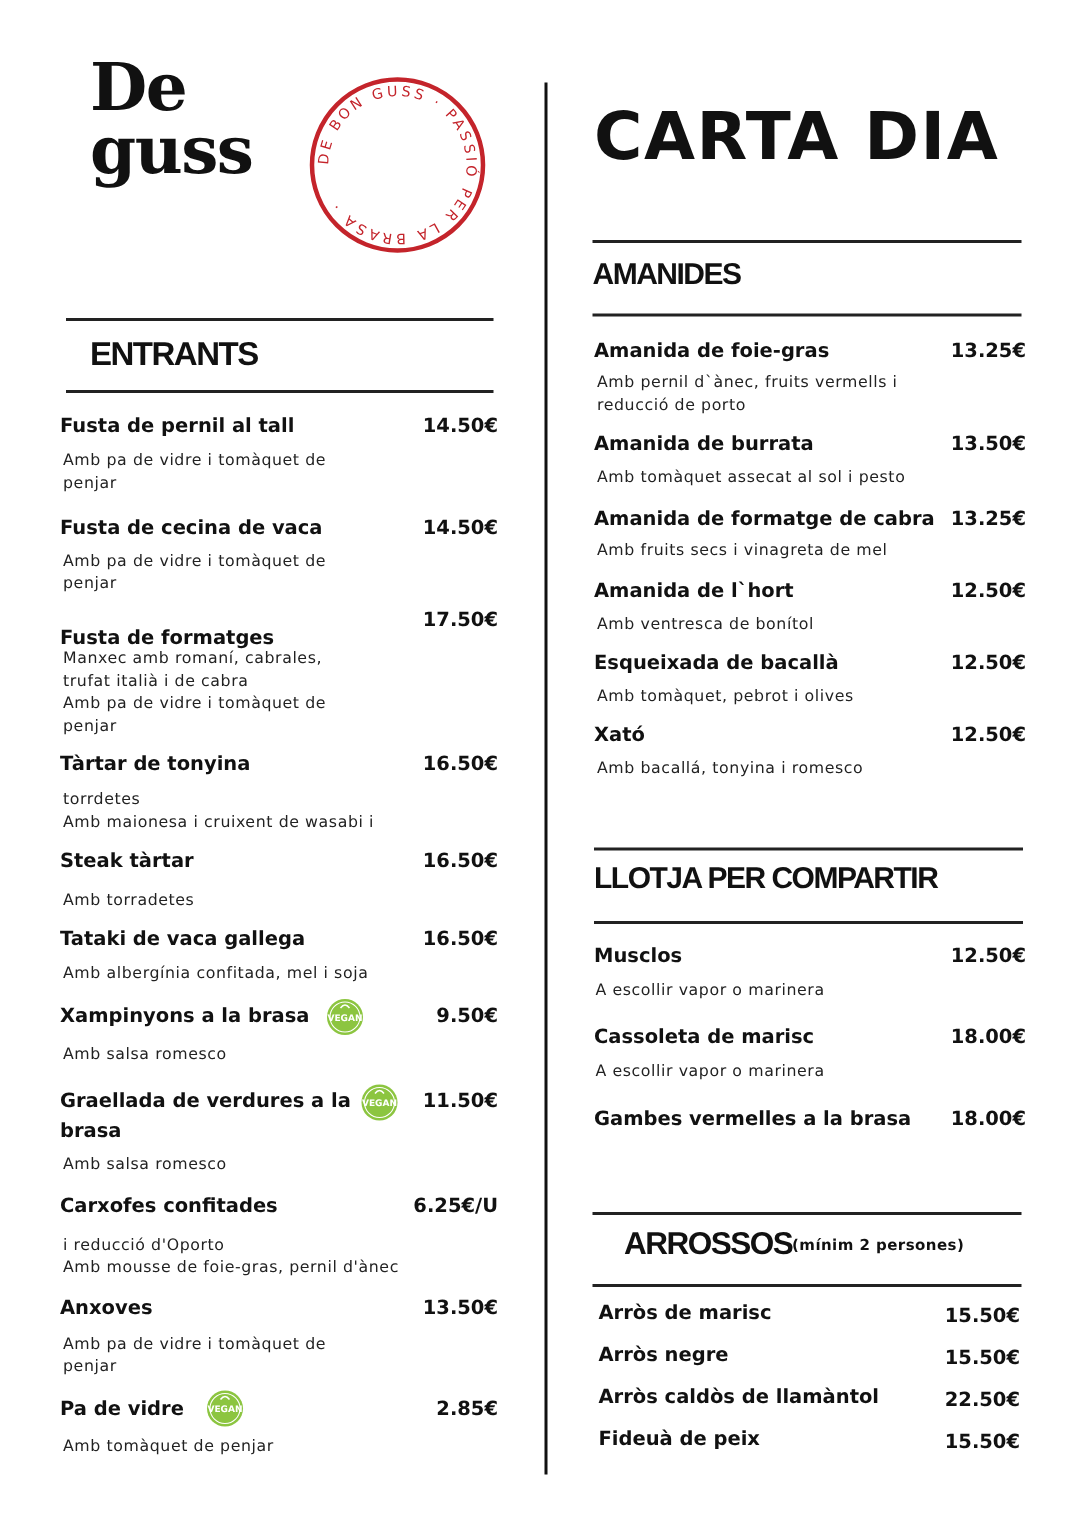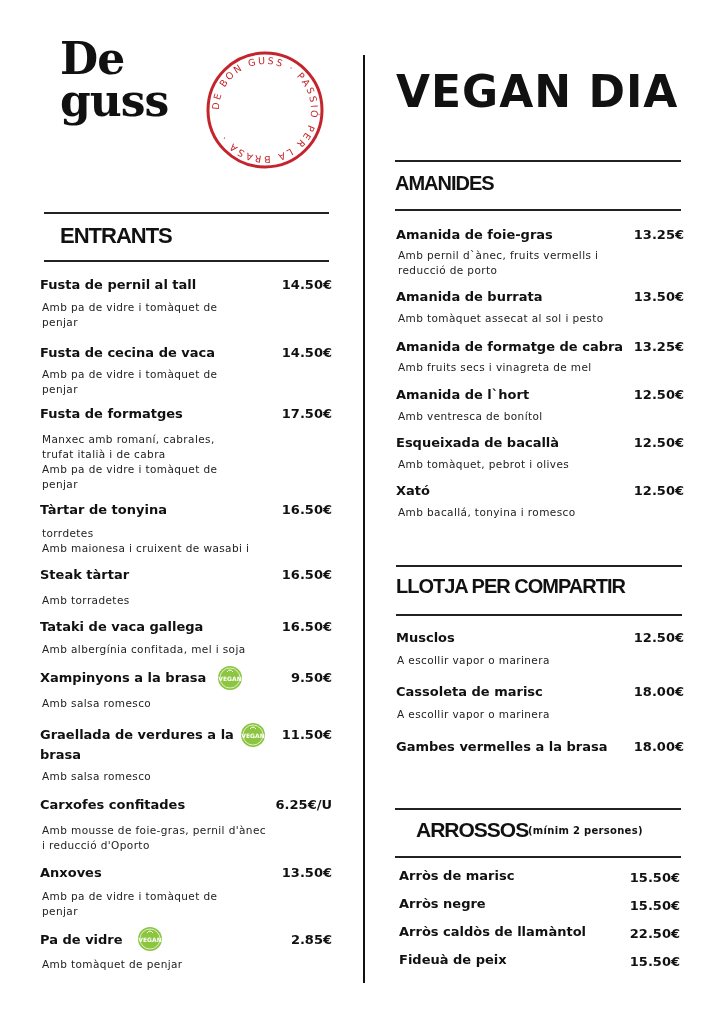--- a/index.html
+++ b/index.html
@@ -49,21 +49,21 @@
     <div>penjar</div>
 </div>
 
 <div class="abs item-name" style="left:40px; top:345px;">Fusta de cecina de vaca</div>
 <div class="abs item-price" style="left:250px; top:345px; width:82px;">14.50€</div>
 <div class="abs item-desc" style="left:42px; top:367px;">
   <div>Amb pa de vidre i tomàquet de</div>
     <div>penjar</div>
 </div>
 
-<div class="abs item-name" style="left:40px; top:406px;text-align:right;">Fusta de formatges</div>
+<div class="abs item-name" style="left:40px; top:418px;text-align:right;">Fusta de formatges</div>
 <div class="abs item-price" style="left:250px; top:406px; width:82px;">17.50€</div>
 <div class="abs item-desc" style="left:42px; top:432px;">
   <div>Manxec amb romaní, cabrales,</div>
     <div>trufat italià i de cabra</div>
   <div>Amb pa de vidre i tomàquet de</div>
     <div>penjar</div>
 </div>
 
 <div class="abs item-name" style="left:40px; top:502px;">Tàrtar de tonyina</div>
 <div class="abs item-price" style="left:250px; top:502px; width:82px;">16.50€</div>
@@ -105,22 +105,22 @@
   <text x="15" y="15.5" text-anchor="middle" font-family="DejaVu Sans, sans-serif" font-weight="bold" font-size="6" fill="#ffffff">VEGAN</text>
 </svg>
 <div class="abs item-price" style="left:250px; top:727px; width:82px;">11.50€</div>
 <div class="abs item-desc" style="left:42px; top:769px;">
   <div>Amb salsa romesco</div>
 </div>
 
 <div class="abs item-name" style="left:40px; top:797px;">Carxofes confitades</div>
 <div class="abs item-price" style="left:250px; top:797px; width:82px;">6.25€/U</div>
 <div class="abs item-desc" style="left:42px; top:823px;">
-  <div>Amb mousse de foie-gras, pernil d'ànec</div>
-    <div>i reducció d'Oporto</div>
+  <div>i reducció d'Oporto</div>
+    <div>Amb mousse de foie-gras, pernil d'ànec</div>
 </div>
 
 <div class="abs item-name" style="left:40px; top:865px;">Anxoves</div>
 <div class="abs item-price" style="left:250px; top:865px; width:82px;">13.50€</div>
 <div class="abs item-desc" style="left:42px; top:889px;">
   <div>Amb pa de vidre i tomàquet de</div>
     <div>penjar</div>
 </div>
 
 <div class="abs item-name" style="left:40px; top:932px;">Pa de vidre</div>
@@ -128,21 +128,21 @@
   <circle cx="15" cy="13" r="12" fill="#8cc540"></circle>
   <circle cx="15" cy="13" r="10" fill="none" stroke="#ffffff" stroke-width="0.7"></circle>
   <path d="M12 7 q3 -4 6 0" stroke="#ffffff" stroke-width="1" fill="none"></path>
   <text x="15" y="15.5" text-anchor="middle" font-family="DejaVu Sans, sans-serif" font-weight="bold" font-size="6" fill="#ffffff">VEGAN</text>
 </svg>
 <div class="abs item-price" style="left:250px; top:932px; width:82px;">2.85€</div>
 <div class="abs item-desc" style="left:42px; top:957px;">
   <div>Amb tomàquet de penjar</div>
 </div>
 
-<div class="abs carta">VEGAN DIA</div>
+<div class="abs carta">CARTA DIA</div>
 
 <div class="abs rule" style="left:395px; top:160px; width:286px;"></div>
 <div class="abs sec-title" style="left:395px; top:172px; font-size:20px;">AMANIDES</div>
 <div class="abs rule" style="left:395px; top:209px; width:286px;"></div>
 
 <div class="abs item-name" style="left:396px; top:227px;">Amanida de foie-gras</div>
 <div class="abs item-price" style="left:600px; top:227px; width:84px;">13.25€</div>
 <div class="abs item-desc" style="left:398px; top:248px;">
   <div>Amb pernil d`ànec, fruits vermells i</div>
     <div>reducció de porto</div>

